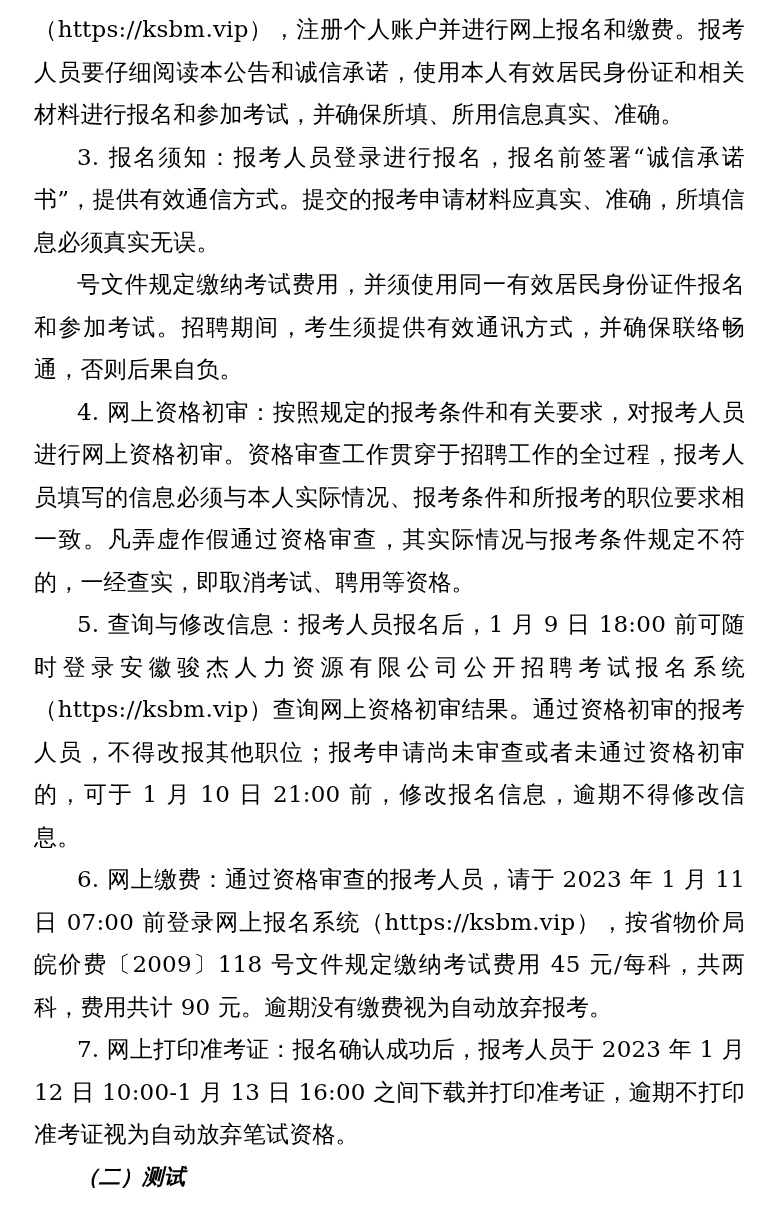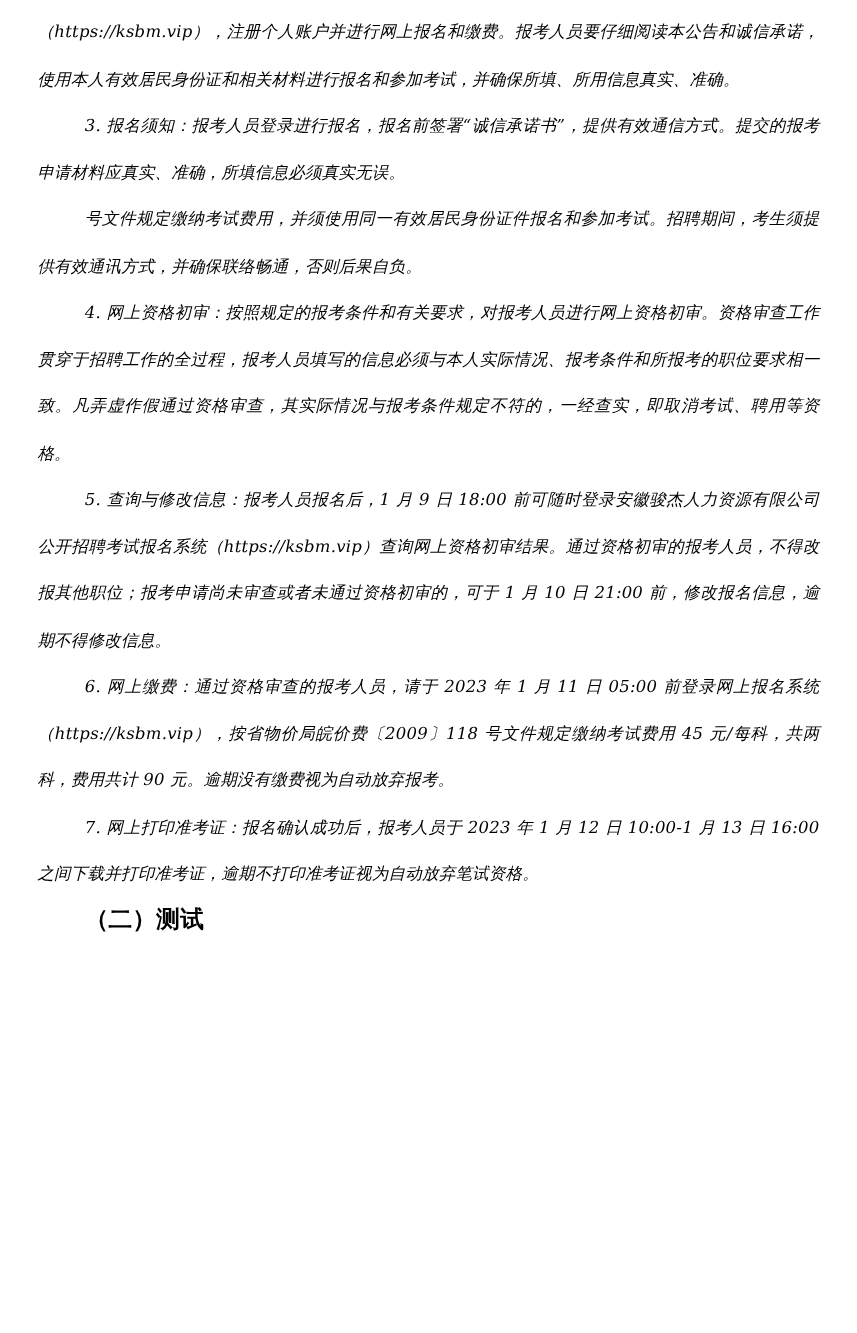--- a/index.html
+++ b/index.html
@@ -15,56 +15,56 @@
     overflow: hidden;
   }
   .page {
     width: 779px;
     height: 1212px;
     box-sizing: border-box;
     padding: 8px 34px 0 34px;
     position: relative;
   }
   .para {
-    font-size: 15px;
+    font-size: 23px;
     line-height: 42.5px;
     text-align: justify;
     text-justify: inter-ideograph;
     letter-spacing: 0.2px;
     margin: 0;
     padding: 0;
     white-space: pre-wrap;
-    font-style: italic;
   }
   .indent {
     text-indent: 43px;
   }
   .heading {
     font-size: 21.5px;
     line-height: 42.5px;
     text-indent: 43px;
     font-weight: bold;
     margin: 0;
     letter-spacing: 0.2px;
+    font-style: italic;
   }
 </style>
 </head>
 <body>
 
 <div class="page">
 
   <p class="para">（https://ksbm.vip），注册个人账户并进行网上报名和缴费。报考人员要仔细阅读本公告和诚信承诺，使用本人有效居民身份证和相关材料进行报名和参加考试，并确保所填、所用信息真实、准确。</p>
 
   <p class="para indent">3. 报名须知：报考人员登录进行报名，报名前签署“诚信承诺书”，提供有效通信方式。提交的报考申请材料应真实、准确，所填信息必须真实无误。</p>
 
   <p class="para indent">号文件规定缴纳考试费用，并须使用同一有效居民身份证件报名和参加考试。招聘期间，考生须提供有效通讯方式，并确保联络畅通，否则后果自负。</p>
 
   <p class="para indent">4. 网上资格初审：按照规定的报考条件和有关要求，对报考人员进行网上资格初审。资格审查工作贯穿于招聘工作的全过程，报考人员填写的信息必须与本人实际情况、报考条件和所报考的职位要求相一致。凡弄虚作假通过资格审查，其实际情况与报考条件规定不符的，一经查实，即取消考试、聘用等资格。</p>
 
   <p class="para indent">5. 查询与修改信息：报考人员报名后，1 月 9 日 18:00 前可随时登录安徽骏杰人力资源有限公司公开招聘考试报名系统（https://ksbm.vip）查询网上资格初审结果。通过资格初审的报考人员，不得改报其他职位；报考申请尚未审查或者未通过资格初审的，可于 1 月 10 日 21:00 前，修改报名信息，逾期不得修改信息。</p>
 
-  <p class="para indent">6. 网上缴费：通过资格审查的报考人员，请于 2023 年 1 月 11 日 05:00 前登录网上报名系统（https://ksbm.vip），按省物价局皖价费〔2009〕118 号文件规定缴纳考试费用 45 元/每科，共两科，费用共计 90 元。逾期没有缴费视为自动放弃报考。</p>
+  <p class="para indent">6. 网上缴费：通过资格审查的报考人员，请于 2023 年 1 月 11 日 07:00 前登录网上报名系统（https://ksbm.vip），按省物价局皖价费〔2009〕118 号文件规定缴纳考试费用 45 元/每科，共两科，费用共计 90 元。逾期没有缴费视为自动放弃报考。</p>
 
   <p class="para indent">7. 网上打印准考证：报名确认成功后，报考人员于 2023 年 1 月 12 日 10:00-1 月 13 日 16:00 之间下载并打印准考证，逾期不打印准考证视为自动放弃笔试资格。</p>
 
   <p class="heading">（二）测试</p>
 
 </div>
 
 </body></html>

